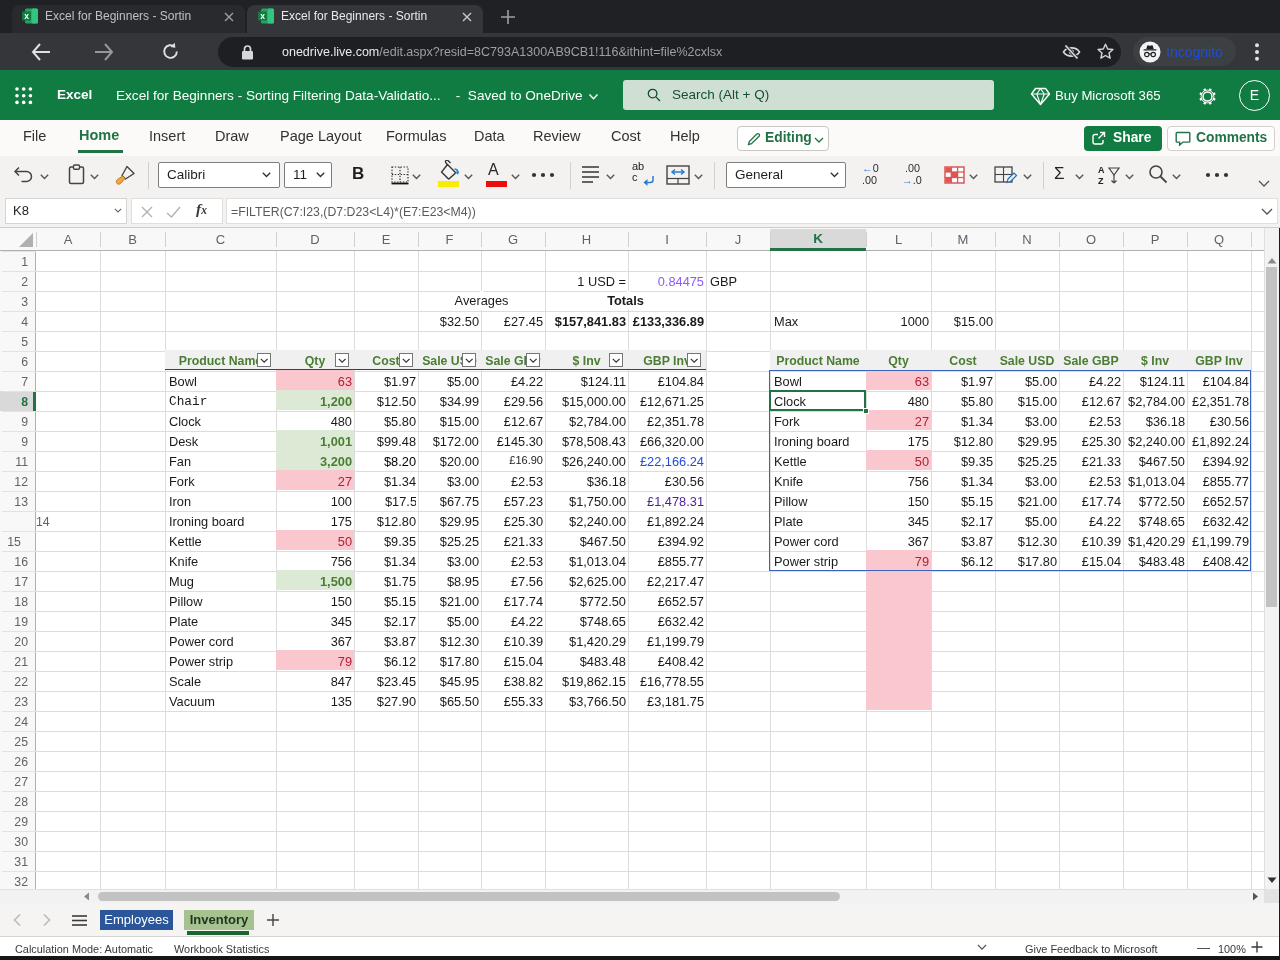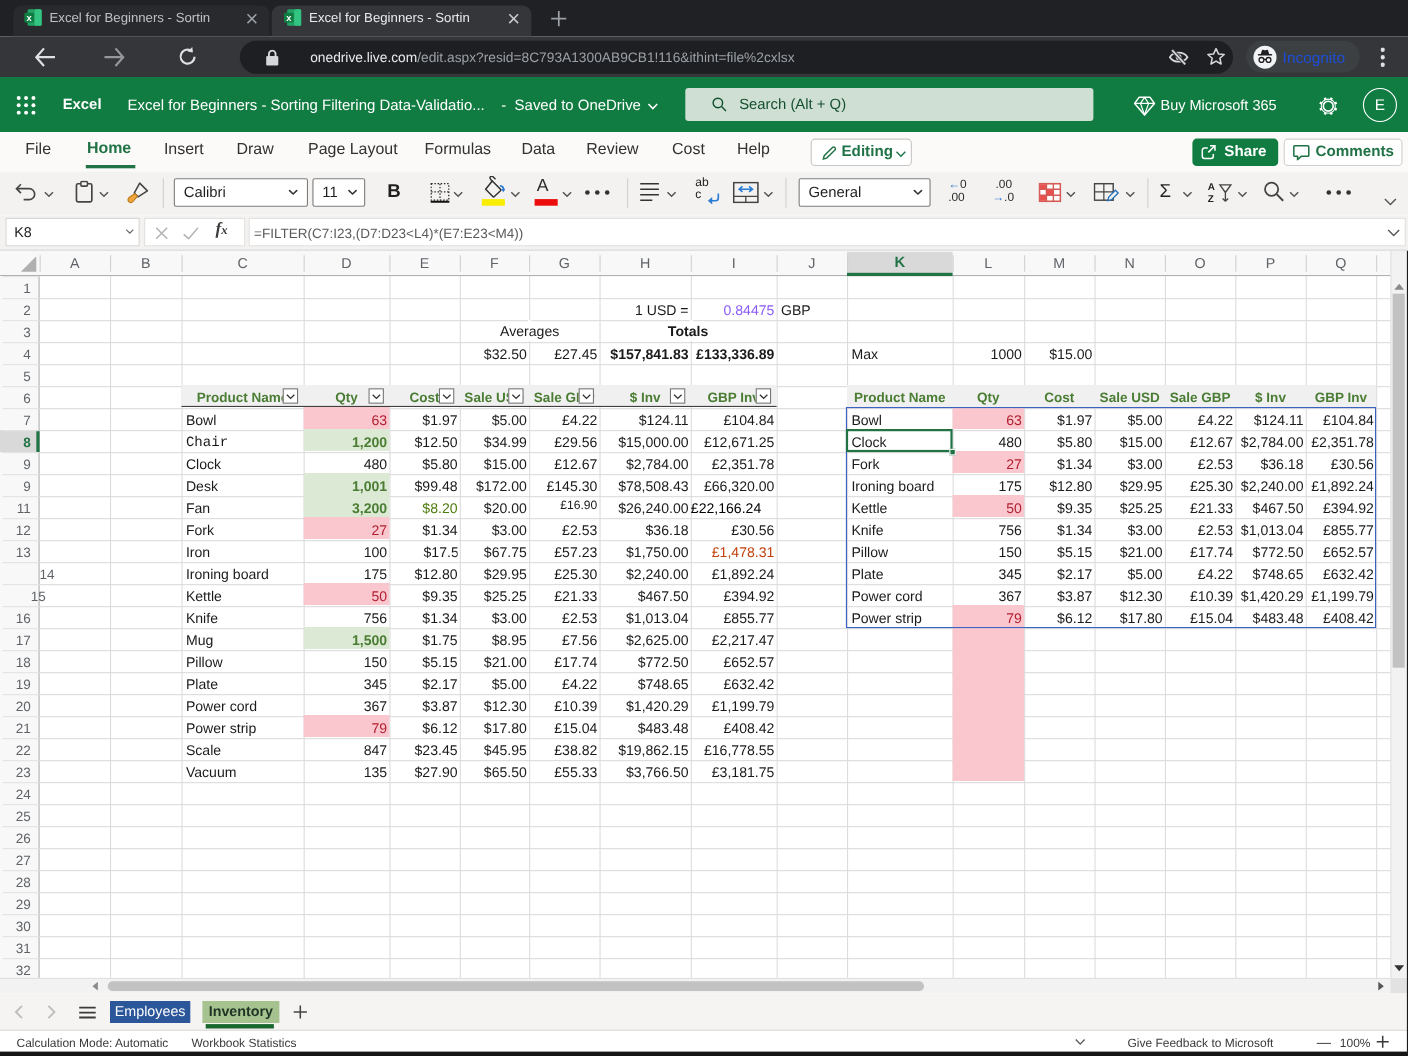--- a/index.html
+++ b/index.html
@@ -378,21 +378,21 @@
 <div class="ab" style="left:0;top:435px;width:28px;font-size:12.3px;color:#5f6368;text-align:right;">9</div>
 <div class="ab" style="left:2px;top:431px;width:34px;height:1px;background:#e3e3e3;"></div>
 <div class="ab" style="left:0;top:455px;width:28px;font-size:12.3px;color:#5f6368;text-align:right;">11</div>
 <div class="ab" style="left:2px;top:451px;width:34px;height:1px;background:#e3e3e3;"></div>
 <div class="ab" style="left:0;top:475px;width:28px;font-size:12.3px;color:#5f6368;text-align:right;">12</div>
 <div class="ab" style="left:2px;top:471px;width:34px;height:1px;background:#e3e3e3;"></div>
 <div class="ab" style="left:0;top:495px;width:28px;font-size:12.3px;color:#5f6368;text-align:right;">13</div>
 <div class="ab" style="left:2px;top:491px;width:34px;height:1px;background:#e3e3e3;"></div>
 <div class="ab" style="left:0;top:515px;width:28px;font-size:12.3px;color:#5f6368;text-align:right;padding-left:36px;">14</div>
 <div class="ab" style="left:2px;top:511px;width:34px;height:1px;background:#e3e3e3;"></div>
-<div class="ab" style="left:0;top:535px;width:28px;font-size:12.3px;color:#5f6368;text-align:left;margin-left:28px;">15</div>
+<div class="ab" style="left:0;top:535px;width:28px;font-size:12.3px;color:#5f6368;text-align:center;">15</div>
 <div class="ab" style="left:2px;top:531px;width:34px;height:1px;background:#e3e3e3;"></div>
 <div class="ab" style="left:0;top:555px;width:28px;font-size:12.3px;color:#5f6368;text-align:right;">16</div>
 <div class="ab" style="left:2px;top:551px;width:34px;height:1px;background:#e3e3e3;"></div>
 <div class="ab" style="left:0;top:575px;width:28px;font-size:12.3px;color:#5f6368;text-align:right;">17</div>
 <div class="ab" style="left:2px;top:571px;width:34px;height:1px;background:#e3e3e3;"></div>
 <div class="ab" style="left:0;top:595px;width:28px;font-size:12.3px;color:#5f6368;text-align:right;">18</div>
 <div class="ab" style="left:2px;top:591px;width:34px;height:1px;background:#e3e3e3;"></div>
 <div class="ab" style="left:0;top:615px;width:28px;font-size:12.3px;color:#5f6368;text-align:right;">19</div>
 <div class="ab" style="left:2px;top:611px;width:34px;height:1px;background:#e3e3e3;"></div>
 <div class="ab" style="left:0;top:635px;width:28px;font-size:12.3px;color:#5f6368;text-align:right;">20</div>
@@ -556,40 +556,40 @@
 <div class="ab" style="left:169px;top:434px;width:106px;font-size:12.8px;color:#1a1a1a;white-space:nowrap;overflow:hidden;text-align:left;">Desk</div>
 <div class="ab" style="left:276px;top:434px;width:76px;font-size:12.8px;color:#4a7d33;white-space:nowrap;overflow:hidden;text-align:right;font-weight:bold;">1,001</div>
 <div class="ab" style="left:354px;top:434px;width:62px;font-size:12.8px;color:#1a1a1a;white-space:nowrap;overflow:hidden;text-align:right;">$99.48</div>
 <div class="ab" style="left:418px;top:434px;width:61px;font-size:12.8px;color:#1a1a1a;white-space:nowrap;overflow:hidden;text-align:right;">$172.00</div>
 <div class="ab" style="left:481px;top:434px;width:62px;font-size:12.8px;color:#1a1a1a;white-space:nowrap;overflow:hidden;text-align:right;">£145.30</div>
 <div class="ab" style="left:545px;top:434px;width:81px;font-size:12.8px;color:#1a1a1a;white-space:nowrap;overflow:hidden;text-align:right;">$78,508.43</div>
 <div class="ab" style="left:628px;top:434px;width:76px;font-size:12.8px;color:#1a1a1a;white-space:nowrap;overflow:hidden;text-align:right;">£66,320.00</div>
 <div class="ab" style="left:276px;top:450px;width:78px;height:20px;background:#dcead5;"></div>
 <div class="ab" style="left:169px;top:454px;width:106px;font-size:12.8px;color:#1a1a1a;white-space:nowrap;overflow:hidden;text-align:left;">Fan</div>
 <div class="ab" style="left:276px;top:454px;width:76px;font-size:12.8px;color:#4a7d33;white-space:nowrap;overflow:hidden;text-align:right;font-weight:bold;">3,200</div>
-<div class="ab" style="left:354px;top:454px;width:62px;font-size:12.8px;color:#4d7c0f;white-space:nowrap;overflow:hidden;text-align:right;">$8.20</div>
+<div class="ab" style="left:354px;top:454px;width:62px;font-size:12.8px;color:#000000;white-space:nowrap;overflow:hidden;text-align:right;">$8.20</div>
 <div class="ab" style="left:418px;top:454px;width:61px;font-size:12.8px;color:#1a1a1a;white-space:nowrap;overflow:hidden;text-align:right;">$20.00</div>
 <div class="ab" style="left:481px;top:454px;width:62px;font-size:11px;color:#1a1a1a;white-space:nowrap;overflow:hidden;text-align:right;">£16.90</div>
 <div class="ab" style="left:545px;top:454px;width:81px;font-size:12.8px;color:#1a1a1a;white-space:nowrap;overflow:hidden;text-align:right;">$26,240.00</div>
-<div class="ab" style="left:628px;top:454px;width:76px;font-size:12.8px;color:#000000;white-space:nowrap;overflow:hidden;">£22,166.24</div>
+<div class="ab" style="left:628px;top:454px;width:76px;font-size:12.8px;color:#1d4ed8;white-space:nowrap;overflow:hidden;text-align:right;">£22,166.24</div>
 <div class="ab" style="left:276px;top:470px;width:78px;height:20px;background:#fbc7cf;"></div>
 <div class="ab" style="left:169px;top:474px;width:106px;font-size:12.8px;color:#1a1a1a;white-space:nowrap;overflow:hidden;text-align:left;">Fork</div>
 <div class="ab" style="left:276px;top:474px;width:76px;font-size:12.8px;color:#b02030;white-space:nowrap;overflow:hidden;text-align:right;">27</div>
 <div class="ab" style="left:354px;top:474px;width:62px;font-size:12.8px;color:#1a1a1a;white-space:nowrap;overflow:hidden;text-align:right;">$1.34</div>
 <div class="ab" style="left:418px;top:474px;width:61px;font-size:12.8px;color:#1a1a1a;white-space:nowrap;overflow:hidden;text-align:right;">$3.00</div>
 <div class="ab" style="left:481px;top:474px;width:62px;font-size:12.8px;color:#1a1a1a;white-space:nowrap;overflow:hidden;text-align:right;">£2.53</div>
 <div class="ab" style="left:545px;top:474px;width:81px;font-size:12.8px;color:#1a1a1a;white-space:nowrap;overflow:hidden;text-align:right;">$36.18</div>
 <div class="ab" style="left:628px;top:474px;width:76px;font-size:12.8px;color:#1a1a1a;white-space:nowrap;overflow:hidden;text-align:right;">£30.56</div>
 <div class="ab" style="left:169px;top:494px;width:106px;font-size:12.8px;color:#1a1a1a;white-space:nowrap;overflow:hidden;text-align:left;">Iron</div>
 <div class="ab" style="left:276px;top:494px;width:76px;font-size:12.8px;color:#1a1a1a;white-space:nowrap;overflow:hidden;text-align:right;">100</div>
 <div class="ab" style="left:354px;top:494px;width:62px;font-size:12.8px;color:#1a1a1a;white-space:nowrap;overflow:hidden;text-align:right;padding-left:31px;">$17.50</div>
 <div class="ab" style="left:418px;top:494px;width:61px;font-size:12.8px;color:#1a1a1a;white-space:nowrap;overflow:hidden;text-align:right;">$67.75</div>
 <div class="ab" style="left:481px;top:494px;width:62px;font-size:12.8px;color:#1a1a1a;white-space:nowrap;overflow:hidden;text-align:right;">£57.23</div>
 <div class="ab" style="left:545px;top:494px;width:81px;font-size:12.8px;color:#1a1a1a;white-space:nowrap;overflow:hidden;text-align:right;">$1,750.00</div>
-<div class="ab" style="left:628px;top:494px;width:76px;font-size:12.8px;color:#c2410c;white-space:nowrap;overflow:hidden;text-align:right;">£1,478.31</div>
+<div class="ab" style="left:628px;top:494px;width:76px;font-size:12.8px;color:#4c1d95;white-space:nowrap;overflow:hidden;text-align:right;">£1,478.31</div>
 <div class="ab" style="left:169px;top:514px;width:106px;font-size:12.8px;color:#1a1a1a;white-space:nowrap;overflow:hidden;text-align:left;">Ironing board</div>
 <div class="ab" style="left:276px;top:514px;width:76px;font-size:12.8px;color:#1a1a1a;white-space:nowrap;overflow:hidden;text-align:right;">175</div>
 <div class="ab" style="left:354px;top:514px;width:62px;font-size:12.8px;color:#1a1a1a;white-space:nowrap;overflow:hidden;text-align:right;">$12.80</div>
 <div class="ab" style="left:418px;top:514px;width:61px;font-size:12.8px;color:#1a1a1a;white-space:nowrap;overflow:hidden;text-align:right;">$29.95</div>
 <div class="ab" style="left:481px;top:514px;width:62px;font-size:12.8px;color:#1a1a1a;white-space:nowrap;overflow:hidden;text-align:right;">£25.30</div>
 <div class="ab" style="left:545px;top:514px;width:81px;font-size:12.8px;color:#1a1a1a;white-space:nowrap;overflow:hidden;text-align:right;">$2,240.00</div>
 <div class="ab" style="left:628px;top:514px;width:76px;font-size:12.8px;color:#1a1a1a;white-space:nowrap;overflow:hidden;text-align:right;">£1,892.24</div>
 <div class="ab" style="left:276px;top:530px;width:78px;height:20px;background:#fbc7cf;"></div>
 <div class="ab" style="left:169px;top:534px;width:106px;font-size:12.8px;color:#1a1a1a;white-space:nowrap;overflow:hidden;text-align:left;">Kettle</div>
 <div class="ab" style="left:276px;top:534px;width:76px;font-size:12.8px;color:#b02030;white-space:nowrap;overflow:hidden;text-align:right;">50</div>

